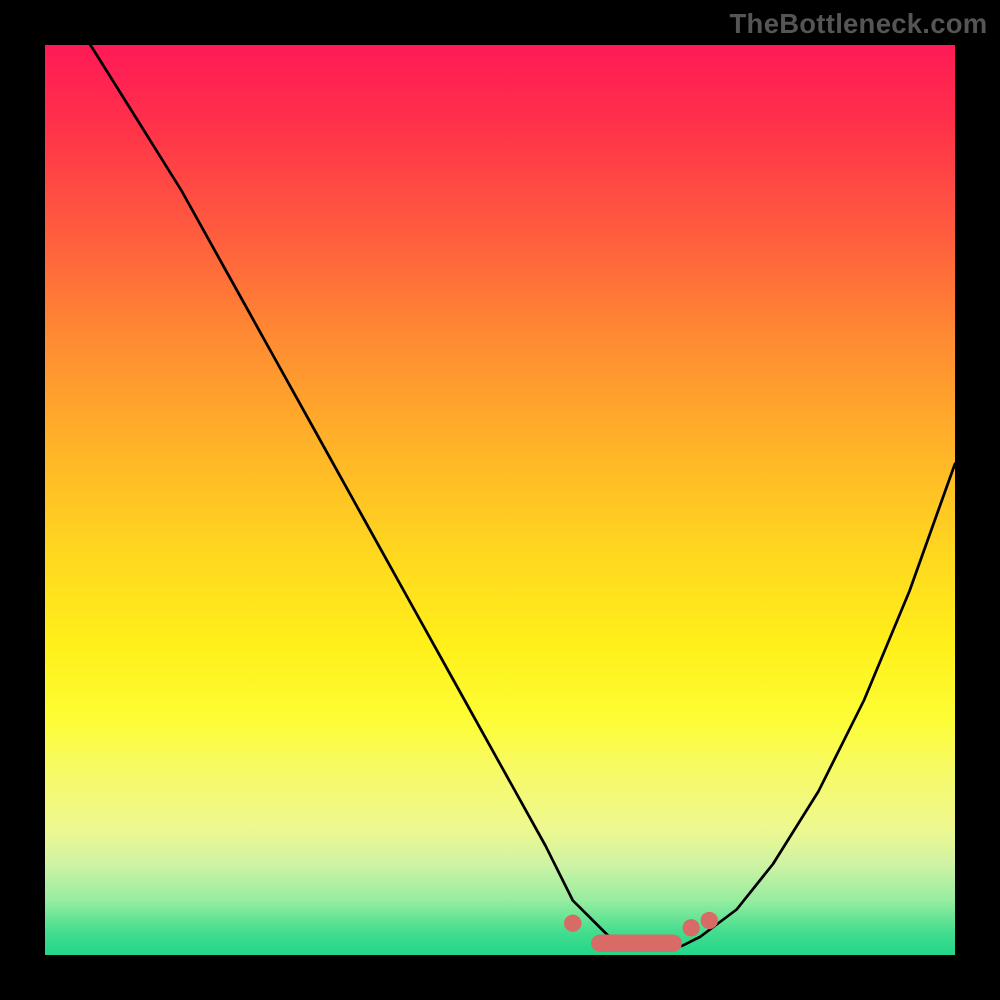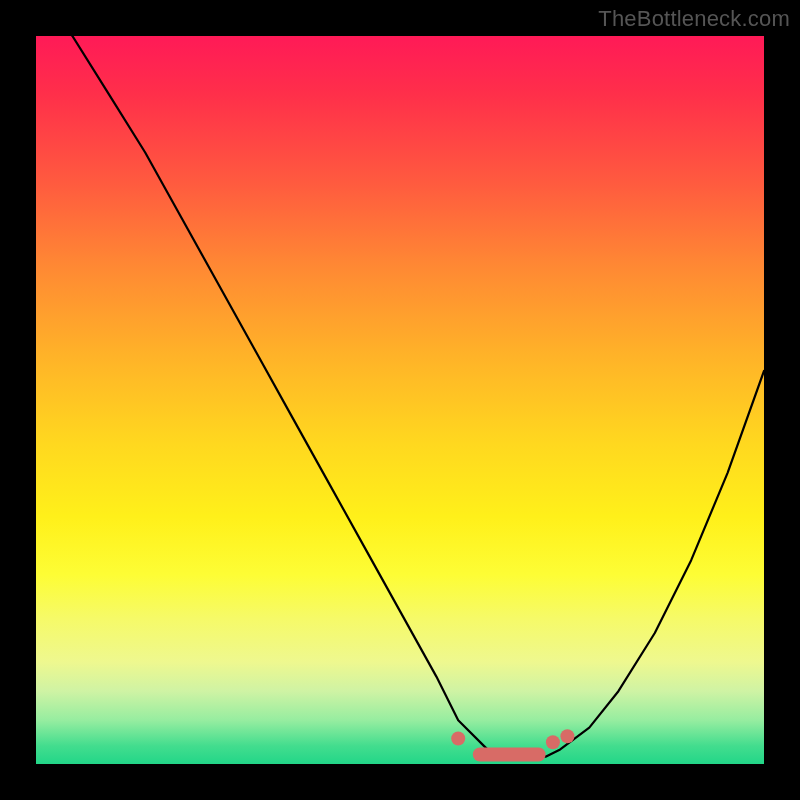--- a/index.html
+++ b/index.html
@@ -45,21 +45,21 @@
       #43dd8e 97.5%,
       #22d688 100%
     );
   }
   .watermark {
     position: absolute;
     top: 6px;
     right: 10px;
     color: #555;
     font-size: 22px;
-    font-weight: 400;
+    font-weight: 700;
     letter-spacing: 0.2px;
     user-select: none;
   }
   svg.curve {
     position: absolute;
     left: 0; top: 0;
     width: 728px;
     height: 728px;
   }
 </style>

